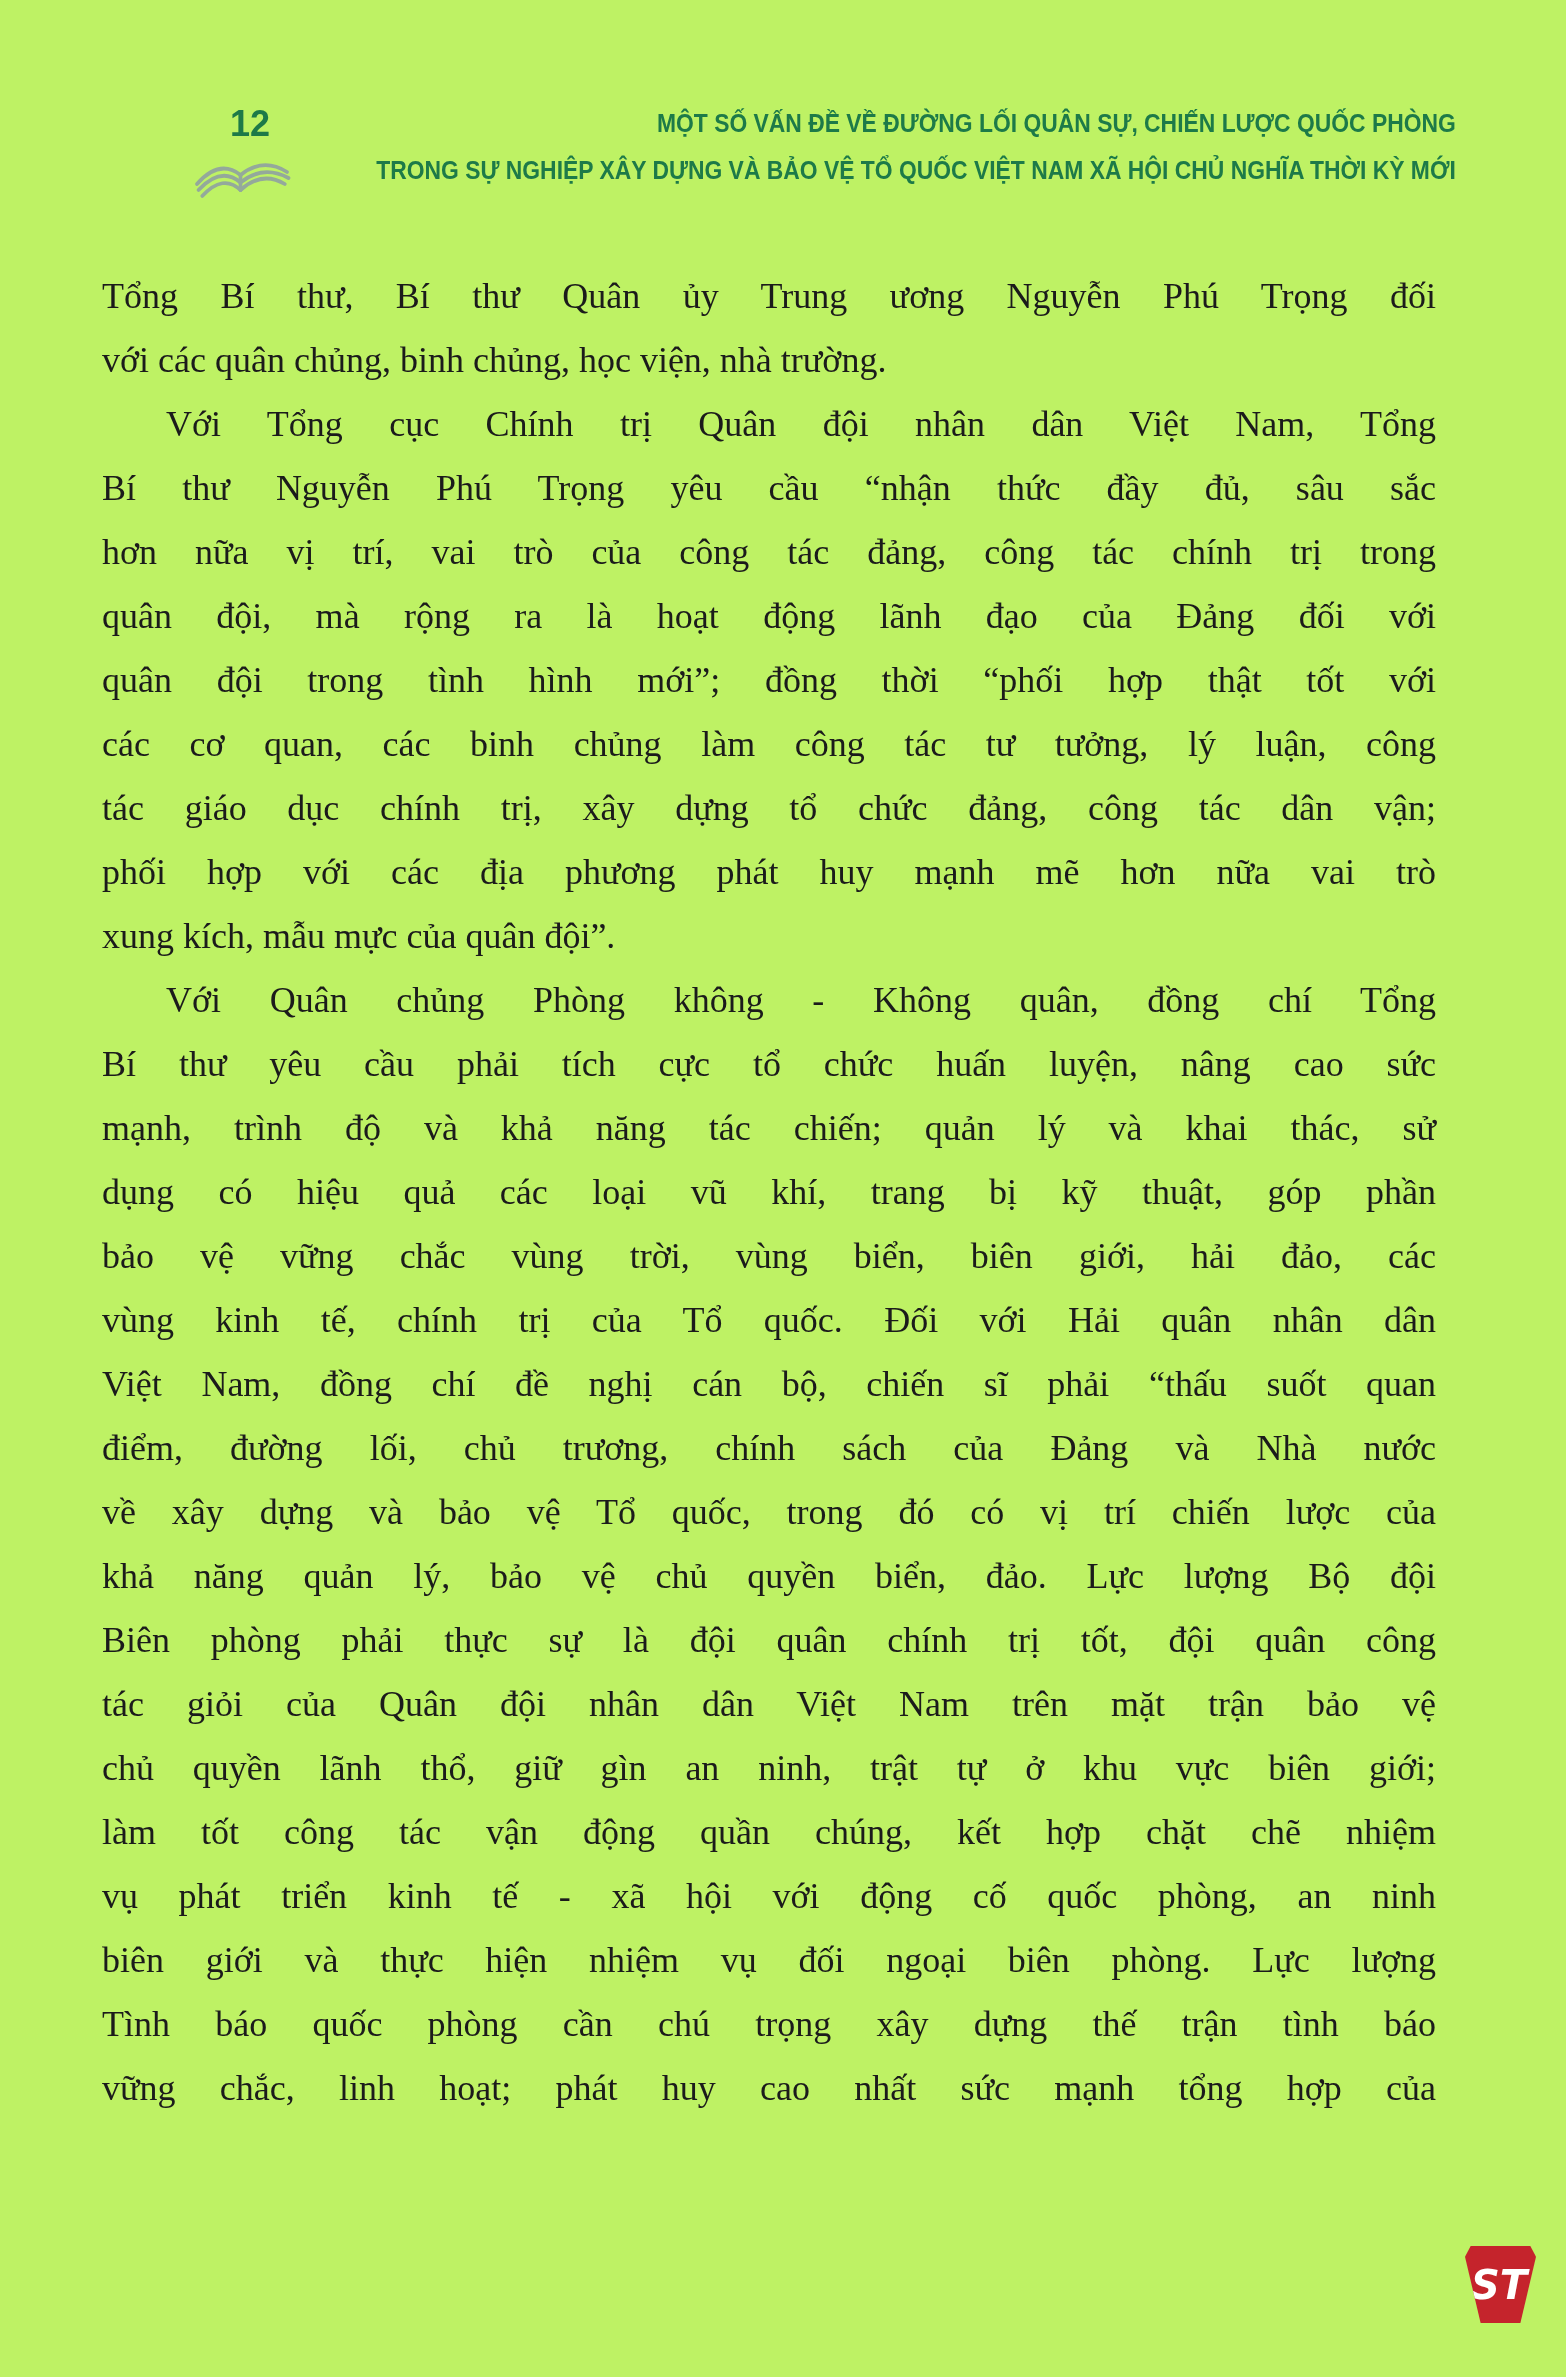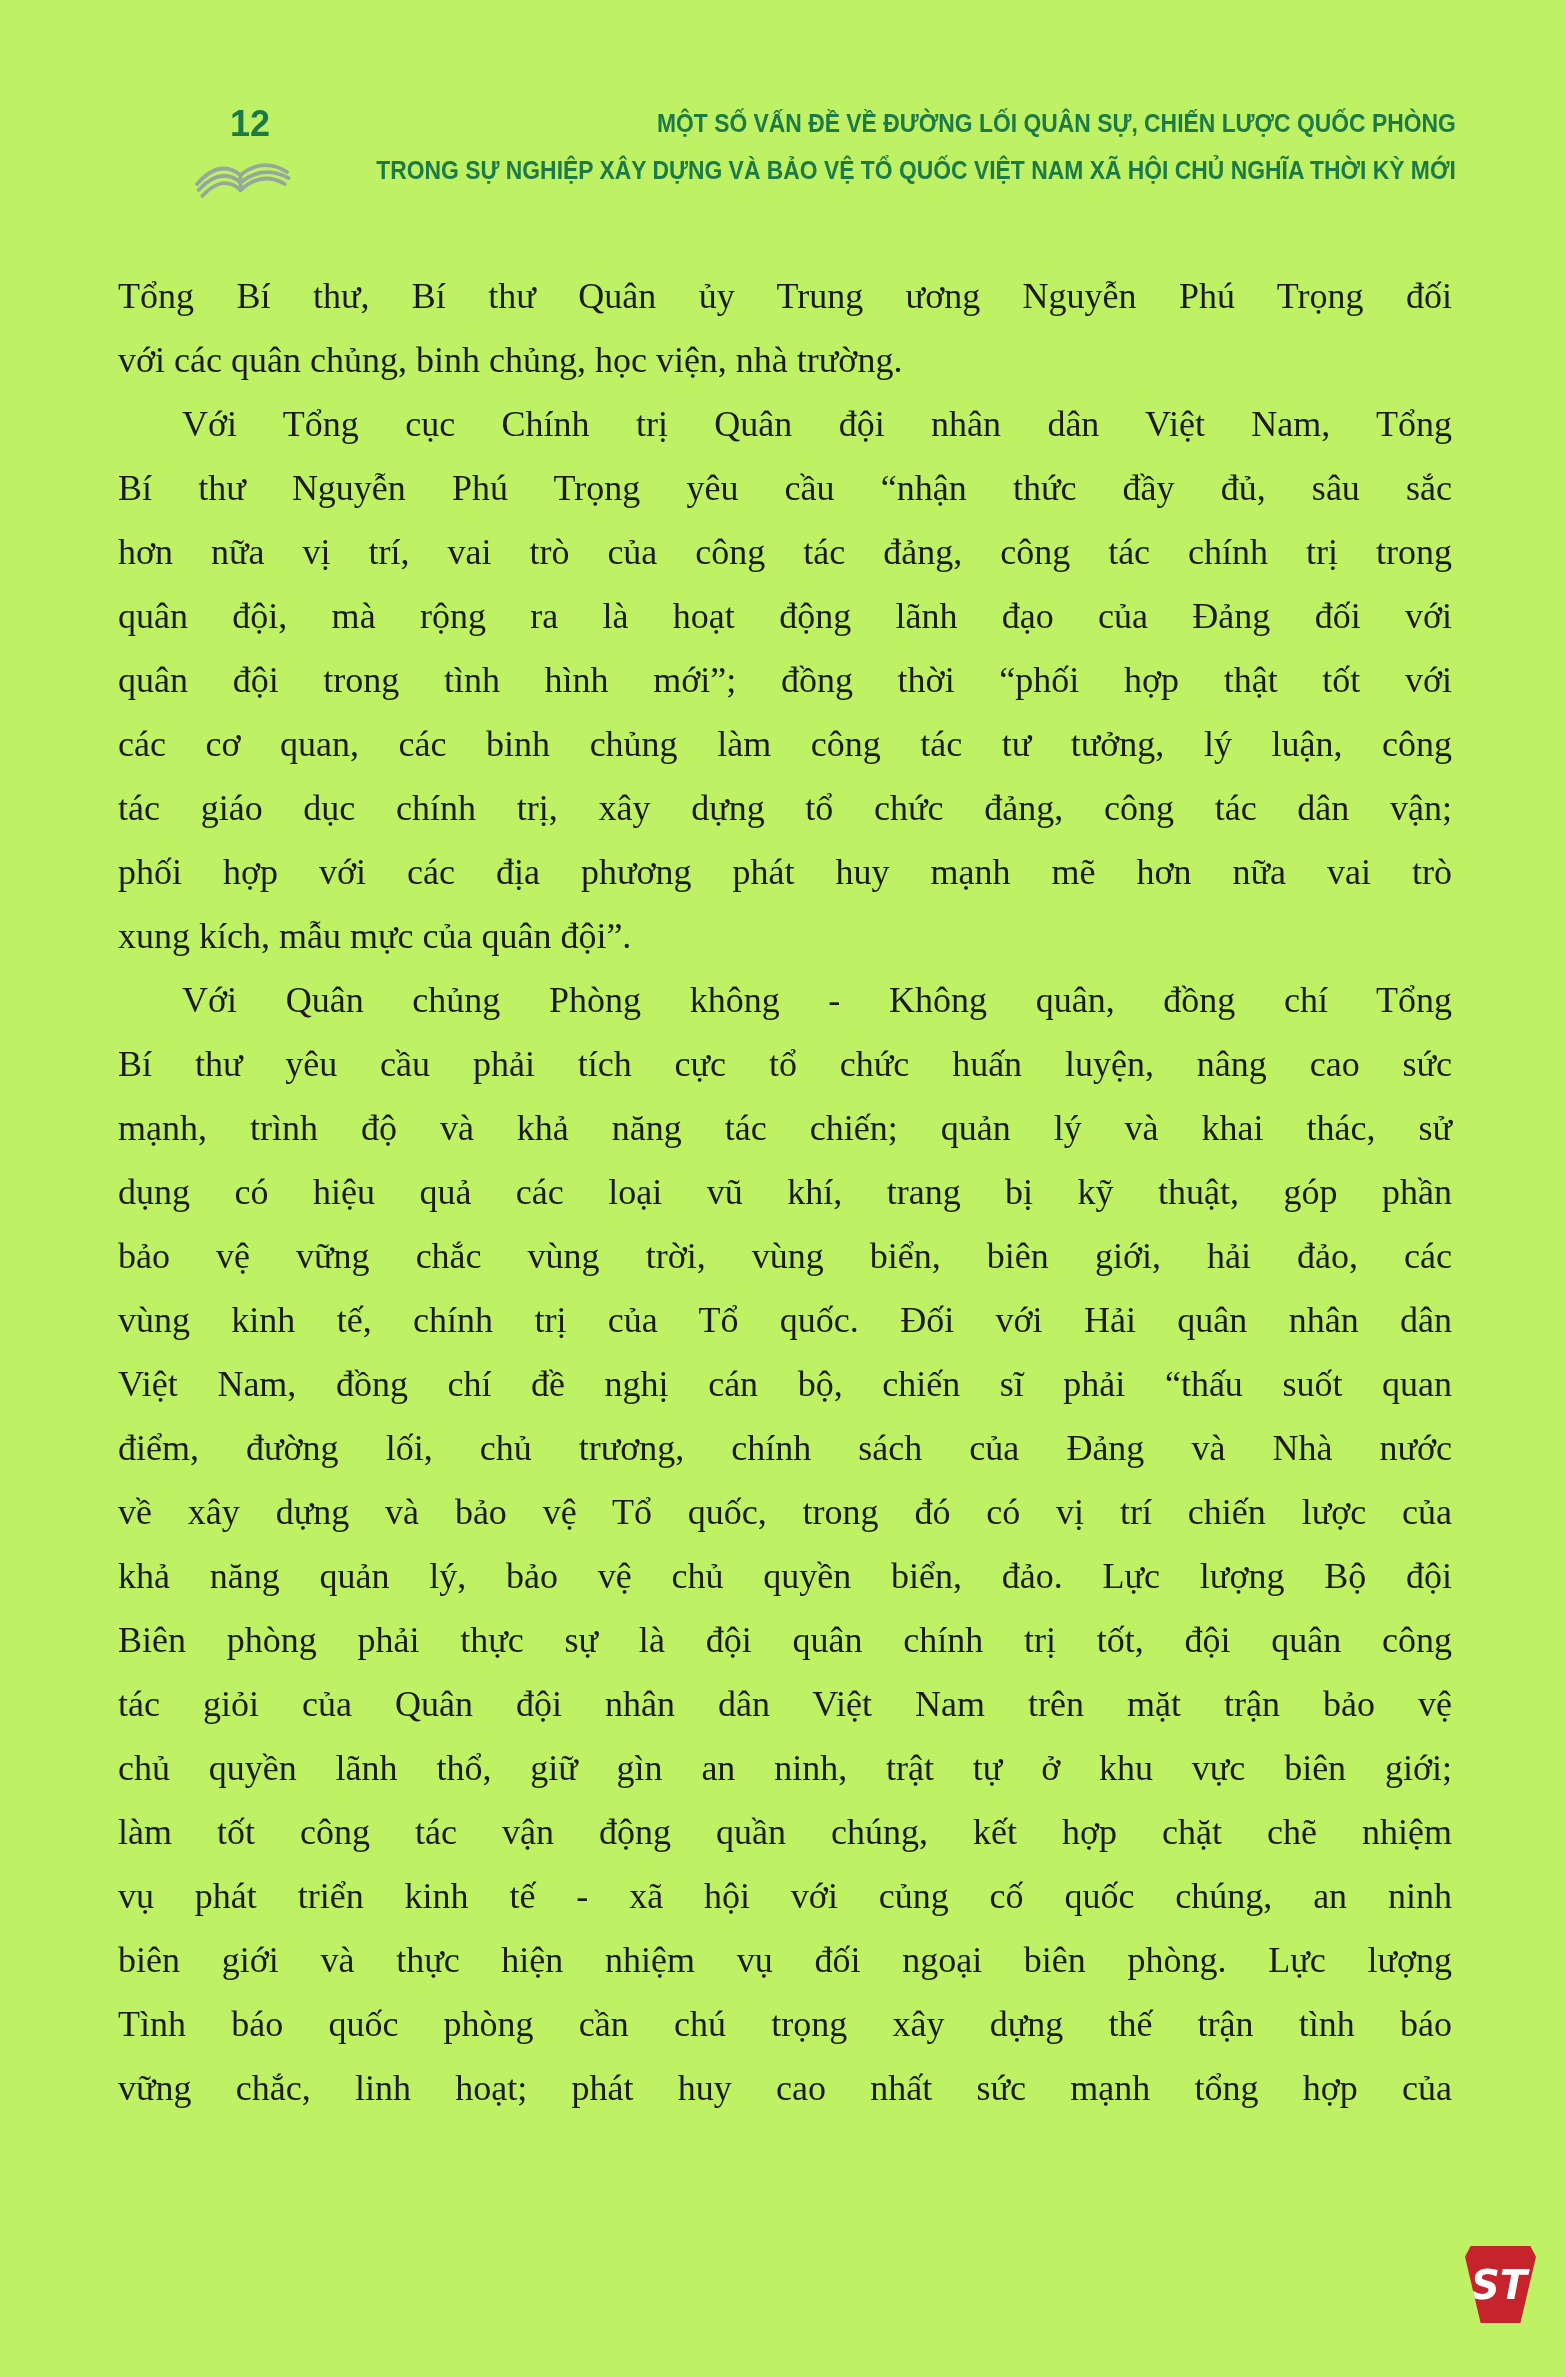--- a/index.html
+++ b/index.html
@@ -24,21 +24,21 @@
     font-weight:bold;font-size:26px;line-height:1;
     color:var(--green,#1d7a48);
     white-space:nowrap;
     transform:scaleX(0.88);transform-origin:100% 50%;
     letter-spacing:0px;
   }
   .running-title.l1{top:110px;}
   .running-title.l2{top:157px;}
   
   .body-text{
-    position:absolute;left:118px;top:264px;width:1334px;
+    position:absolute;left:102px;top:264px;width:1334px;
     color:#1b1b1b;
   }
   .line{
     height:64px;line-height:64px;
     font-size:36px;
     text-align:justify;
     text-align-last:justify;
     white-space:nowrap;
   }
   .line.indent{text-indent:64px;}
@@ -99,21 +99,21 @@
       <div class="line">bảo vệ vững chắc vùng trời, vùng biển, biên giới, hải đảo, các</div>
       <div class="line">vùng kinh tế, chính trị của Tổ quốc. Đối với Hải quân nhân dân</div>
       <div class="line">Việt Nam, đồng chí đề nghị cán bộ, chiến sĩ phải “thấu suốt quan</div>
       <div class="line">điểm, đường lối, chủ trương, chính sách của Đảng và Nhà nước</div>
       <div class="line">về xây dựng và bảo vệ Tổ quốc, trong đó có vị trí chiến lược của</div>
       <div class="line">khả năng quản lý, bảo vệ chủ quyền biển, đảo. Lực lượng Bộ đội</div>
       <div class="line">Biên phòng phải thực sự là đội quân chính trị tốt, đội quân công</div>
       <div class="line">tác giỏi của Quân đội nhân dân Việt Nam trên mặt trận bảo vệ</div>
       <div class="line">chủ quyền lãnh thổ, giữ gìn an ninh, trật tự ở khu vực biên giới;</div>
       <div class="line">làm tốt công tác vận động quần chúng, kết hợp chặt chẽ nhiệm</div>
-      <div class="line">vụ phát triển kinh tế - xã hội với củng cố quốc chúng, an ninh</div>
+      <div class="line">vụ phát triển kinh tế - xã hội với động cố quốc phòng, an ninh</div>
       <div class="line">biên giới và thực hiện nhiệm vụ đối ngoại biên phòng. Lực lượng</div>
       <div class="line">Tình báo quốc phòng cần chú trọng xây dựng thế trận tình báo</div>
       <div class="line">vững chắc, linh hoạt; phát huy cao nhất sức mạnh tổng hợp của</div>
     </div>
 
   <div class="st-logo">
     <span>ST</span>
   </div>
 
 </div>

